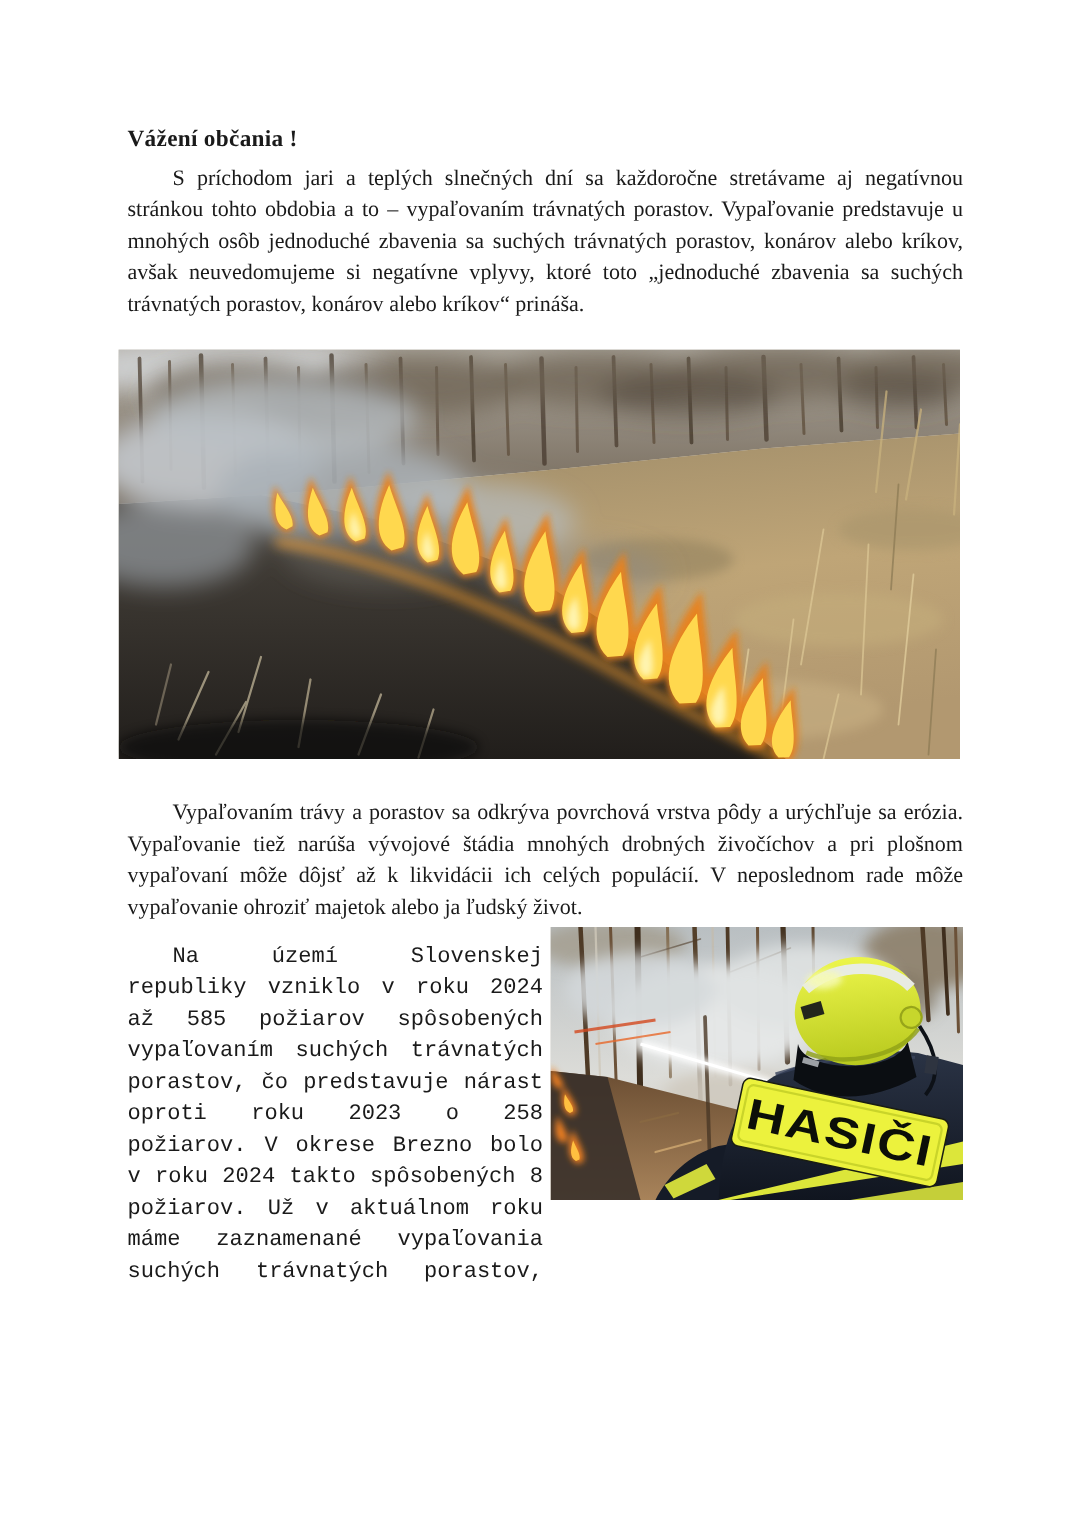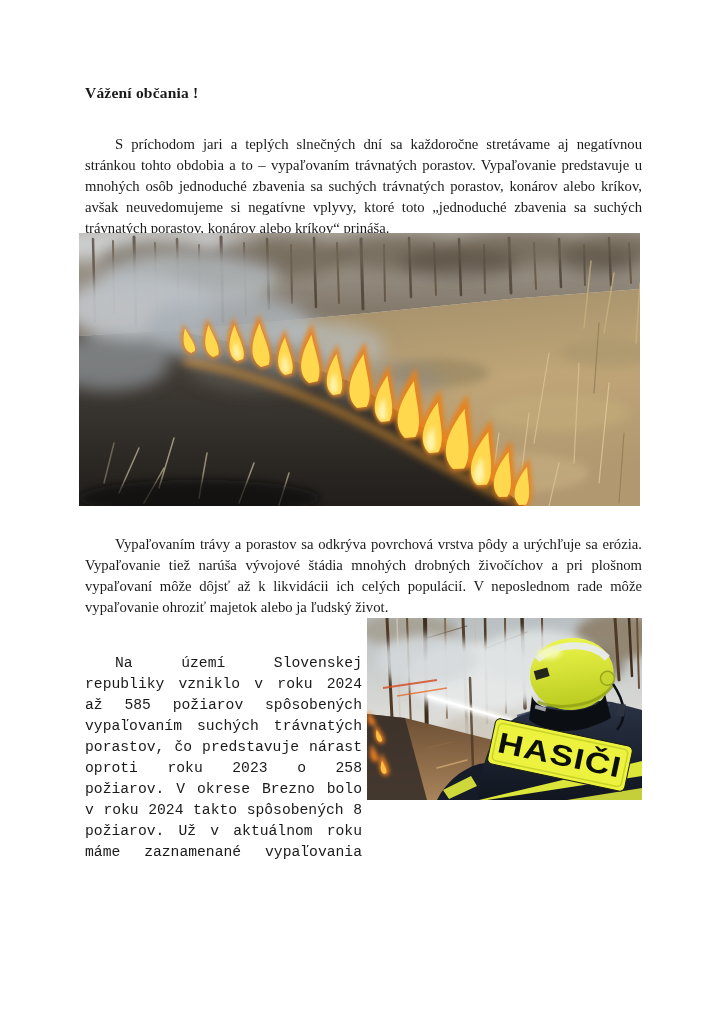--- a/index.html
+++ b/index.html
@@ -20,24 +20,23 @@
     font-size: 15.5px;
     font-weight: bold;
     letter-spacing: .2px;
   }
   .para {
     position: absolute;
     text-align: justify;
     font-size: 14.7px;
     line-height: 21px;
     text-indent: 30px;
-    margin-top: 25px;
   }
   #para1 { left: 85px; top: 109px; width: 557px; }
-  #para2 { left: 85px; top: 509px; width: 557px; }
+  #para2 { left: 85px; top: 532px; width: 557px; }
   #para3 { left: 85px; top: 628px; width: 277px; font-family: Liberation Mono, monospace; }
   .photo {
     position: absolute;
     overflow: hidden;
     background: #d8d5cf;
   }
   #photo1 { left: 79px;  top: 233px; width: 561px; height: 273px; }
   #photo2 { left: 367px; top: 618px; width: 275px; height: 182px; }
   .photo svg { display: block; width: 100%; height: 100%; }
   .warning {

